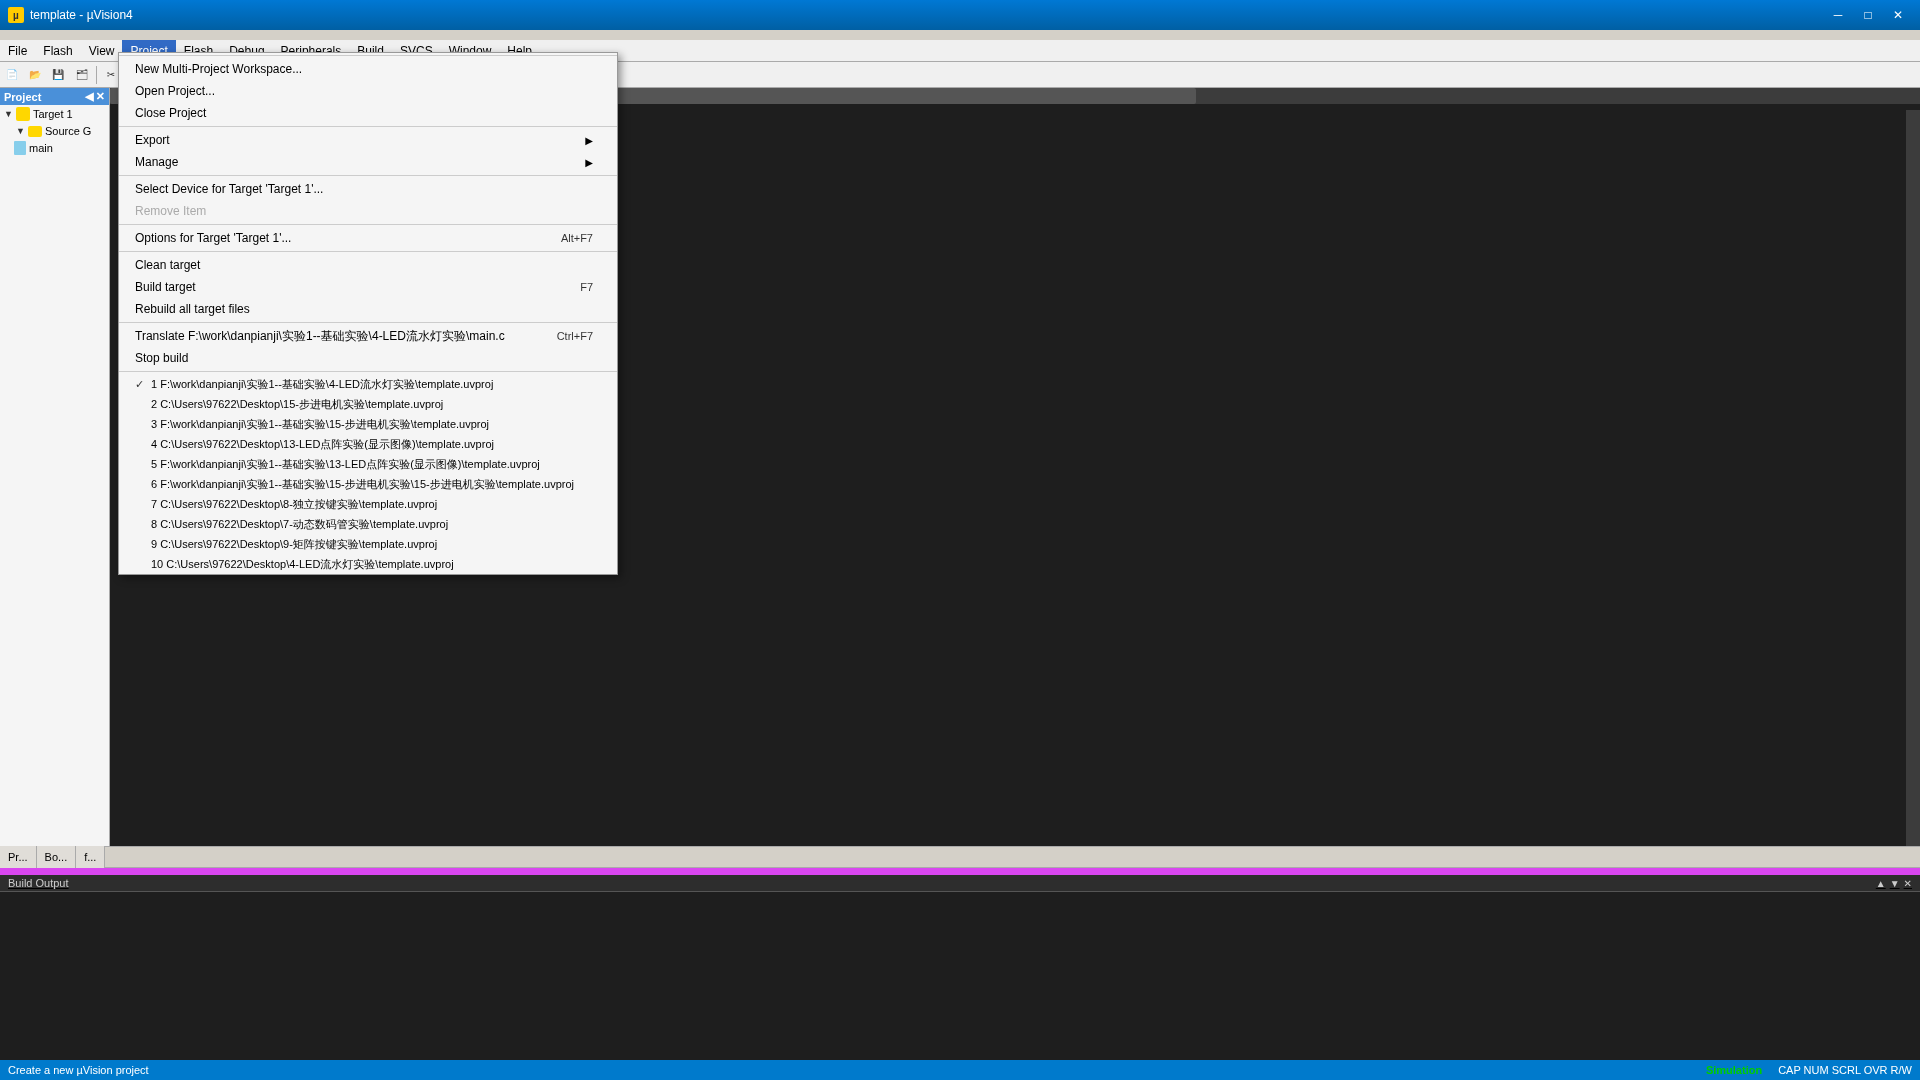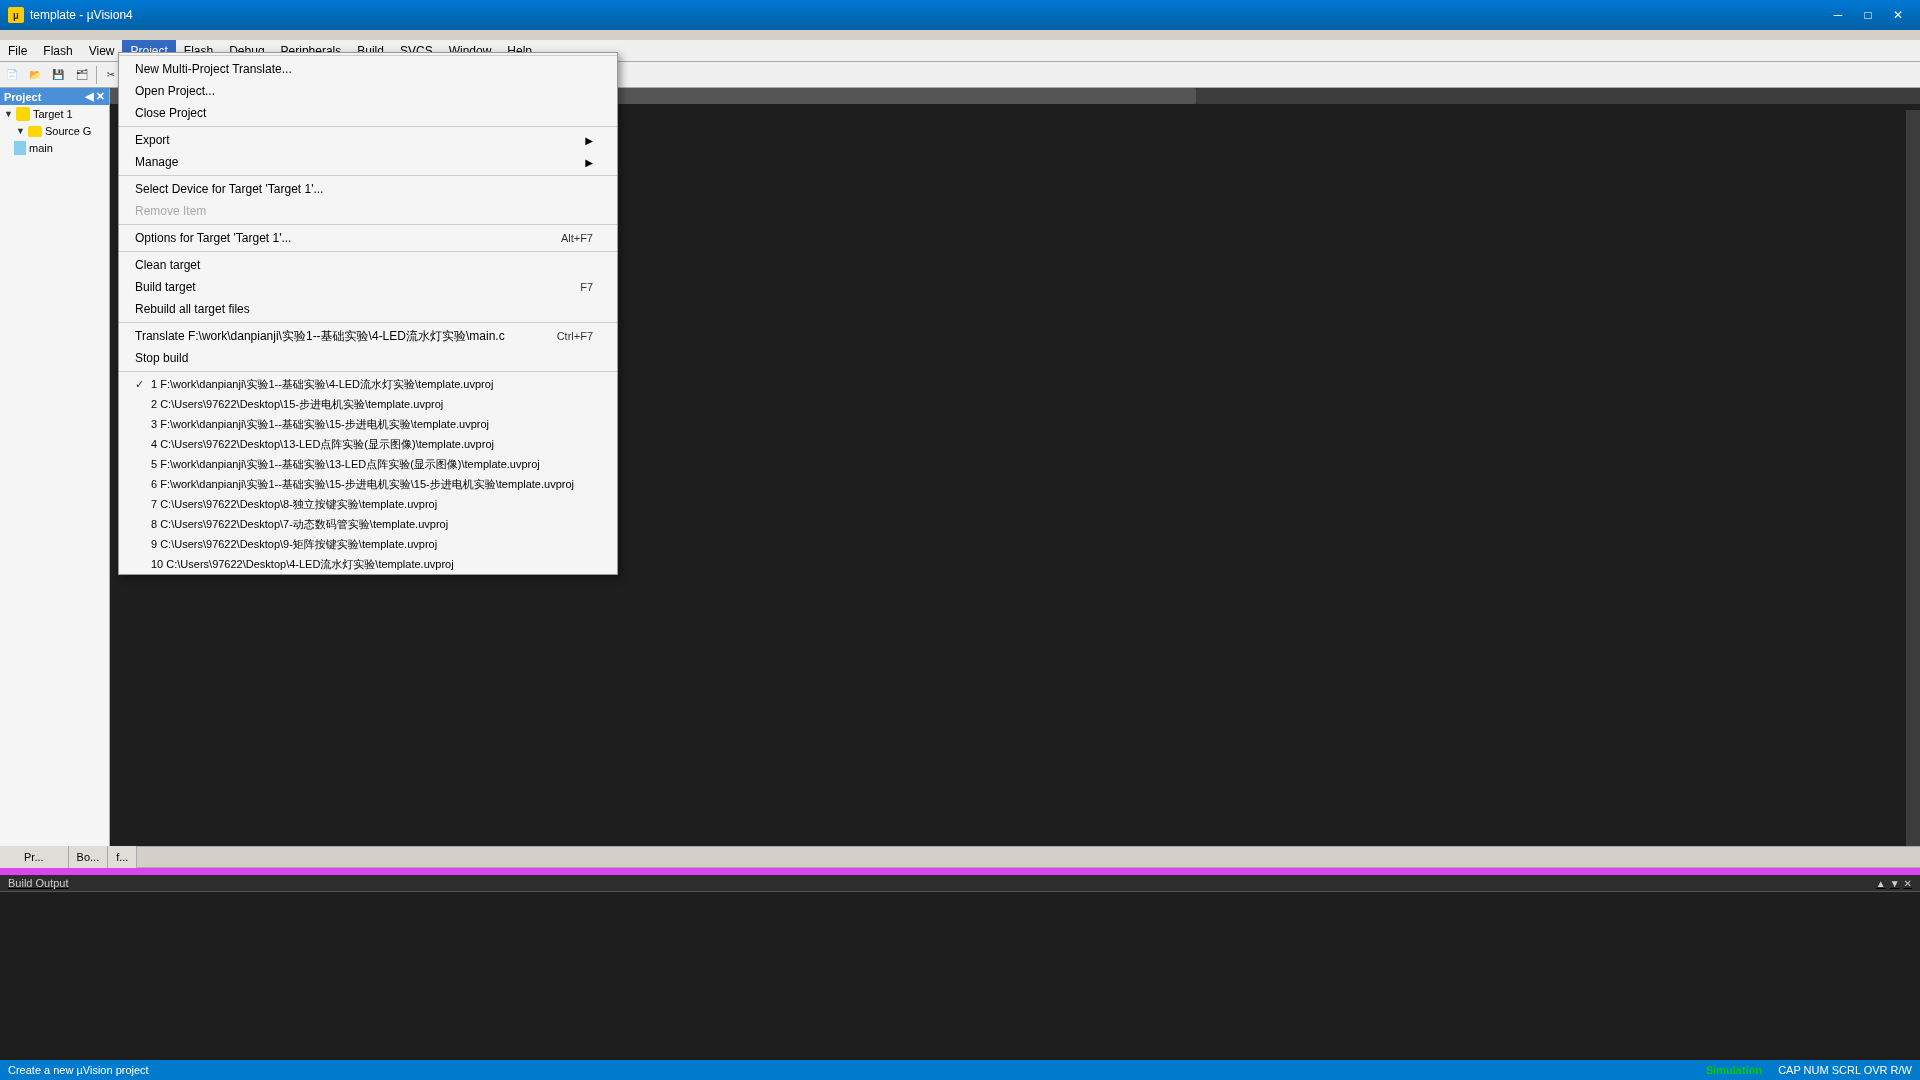--- a/index.html
+++ b/index.html
@@ -366,21 +366,21 @@
     <div class="editor-content">
 <span class="code-chinese">然后取反将结果赋值到LED_PORT</span>
 
 <span class="code-chinese">流水灯</span>
     </div>
     <div class="editor-scrollbar-right"></div>
   </div>
 </div>
 
 <div style="display:flex; background:#d4d0c8; height:22px; border-top:1px solid #aaa; border-bottom:1px solid #aaa; align-items:center;">
-  <div style="display:flex; align-items:center; padding:0 24px; height:22px; background:#e0ddd8; border-right:1px solid #aaa; font-size:11px; cursor:pointer;">
+  <div style="display:flex; align-items:center; padding:0 8px; height:22px; background:#e0ddd8; border-right:1px solid #aaa; font-size:11px; cursor:pointer;">
     <span>Pr...</span>
   </div>
   <div style="display:flex; align-items:center; padding:0 8px; height:22px; background:#e0ddd8; border-right:1px solid #aaa; font-size:11px; cursor:pointer;">
     <span>Bo...</span>
   </div>
   <div style="display:flex; align-items:center; padding:0 8px; height:22px; background:#e0ddd8; border-right:1px solid #aaa; font-size:11px; cursor:pointer;">
     <span>f...</span>
   </div>
 </div>
 
@@ -404,21 +404,21 @@
   <div class="status-right">
     <span class="status-green">Simulation</span>
     <span>CAP  NUM  SCRL  OVR  R/W</span>
   </div>
 </div>
 
 <div class="dropdown-menu">
 
   <div class="dropdown-separator"></div>
   <div class="dropdown-item">
-    <span>New Multi-Project Translate...</span>
+    <span>New Multi-Project Workspace...</span>
   </div>
   <div class="dropdown-item">
     <span>Open Project...</span>
   </div>
   <div class="dropdown-item">
     <span>Close Project</span>
   </div>
   <div class="dropdown-separator"></div>
   <div class="dropdown-item">
     <span>Export</span>

